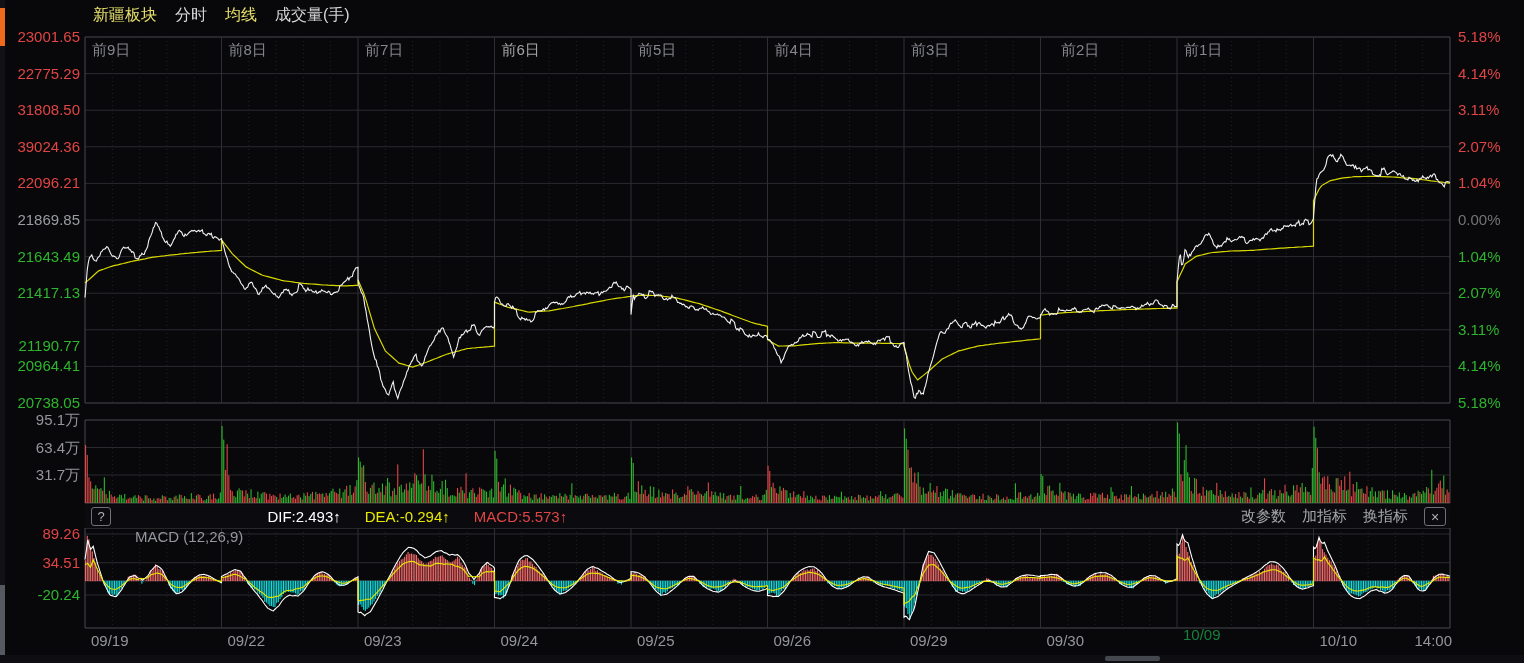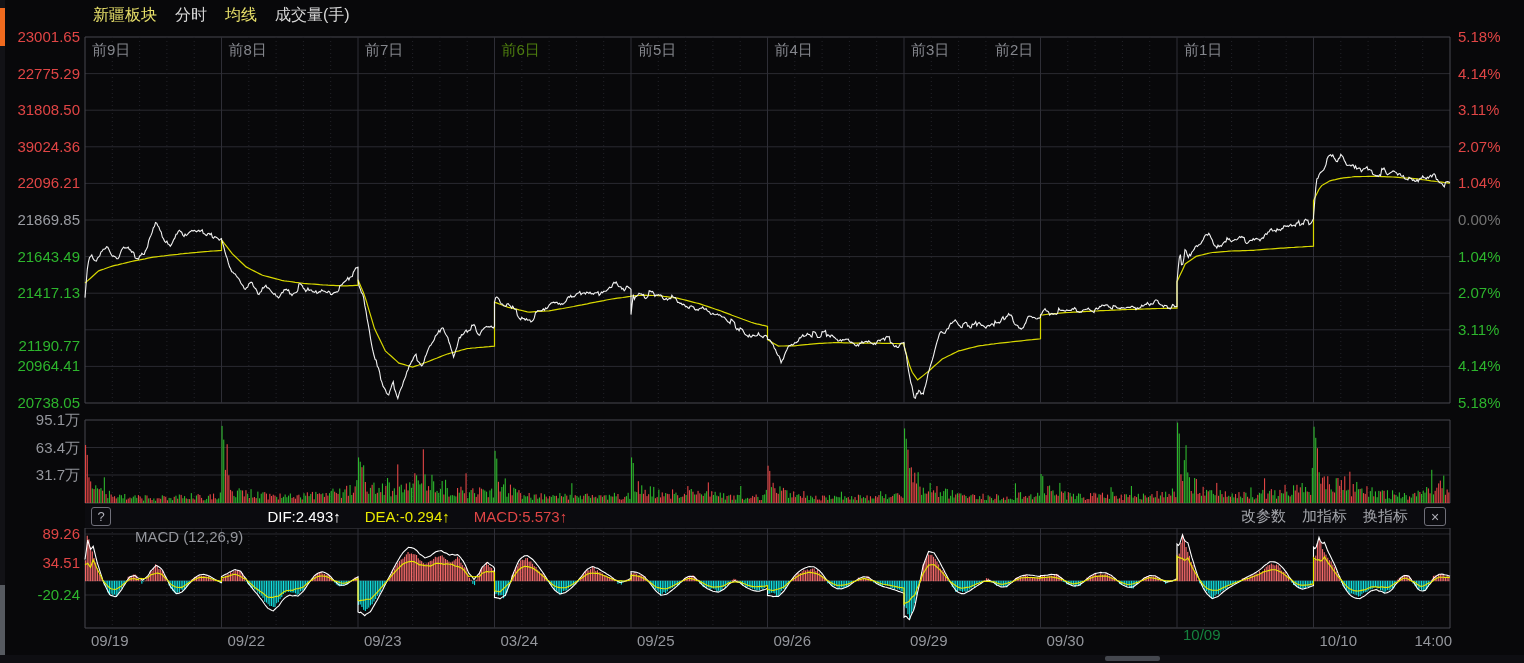--- a/index.html
+++ b/index.html
@@ -1845,29 +1845,29 @@
       <div class="lbl " style="left: 1458px; top: 285.2px; color: rgb(45, 181, 45);">2.07%</div>
       <div class="lbl " style="left: 1458px; top: 321.8px; color: rgb(45, 181, 45);">3.11%</div>
       <div class="lbl " style="left: 1458px; top: 358.4px; color: rgb(45, 181, 45);">4.14%</div>
       <div class="lbl " style="left: 1458px; top: 395px; color: rgb(45, 181, 45);">5.18%</div>
       <div class="lbl " style="left: 92px; top: 42px; color: rgb(132, 134, 140);">前9日</div>
       <div class="lbl " style="left: 91px; top: 633px; color: rgb(148, 150, 156);">09/19</div>
       <div class="lbl " style="left: 228.5px; top: 42px; color: rgb(132, 134, 140);">前8日</div>
       <div class="lbl " style="left: 227.5px; top: 633px; color: rgb(148, 150, 156);">09/22</div>
       <div class="lbl " style="left: 365px; top: 42px; color: rgb(132, 134, 140);">前7日</div>
       <div class="lbl " style="left: 364px; top: 633px; color: rgb(148, 150, 156);">09/23</div>
-      <div class="lbl " style="left: 501.5px; top: 42px; color: #4d7c0f;">前6日</div>
-      <div class="lbl " style="left: 500.5px; top: 633px; color: rgb(148, 150, 156);">03/24</div>
+      <div class="lbl " style="left: 501.5px; top: 42px; color: #a3a3a3;">前6日</div>
+      <div class="lbl " style="left: 500.5px; top: 633px; color: rgb(148, 150, 156);">09/24</div>
       <div class="lbl " style="left: 638px; top: 42px; color: rgb(132, 134, 140);">前5日</div>
       <div class="lbl " style="left: 637px; top: 633px; color: rgb(148, 150, 156);">09/25</div>
       <div class="lbl " style="left: 774.5px; top: 42px; color: rgb(132, 134, 140);">前4日</div>
       <div class="lbl " style="left: 773.5px; top: 633px; color: rgb(148, 150, 156);">09/26</div>
       <div class="lbl " style="left: 911px; top: 42px; color: rgb(132, 134, 140); text-align: right;">前3日</div>
       <div class="lbl " style="left: 910px; top: 633px; color: rgb(148, 150, 156);">09/29</div>
-      <div class="lbl " style="left: 995px; top: 42px; color: rgb(132, 134, 140); text-align: center;">前2日</div>
+      <div class="lbl " style="left: 1061px; top: 42px; color: rgb(132, 134, 140); text-align: center;">前2日</div>
       <div class="lbl " style="left: 1046.5px; top: 633px; color: rgb(148, 150, 156);">09/30</div>
       <div class="lbl " style="left: 1184px; top: 42px; color: rgb(132, 134, 140);">前1日</div>
       <div class="lbl " style="left: 1183px; top: 627px; color: #15803d;">10/09</div>
       <div class="lbl " style="left: 1319.5px; top: 633px; color: rgb(148, 150, 156);">10/10</div>
       <div class="lbl rt" style="left: 1380px; width: 72px; top: 633px; color: rgb(148, 150, 156);">14:00</div>
       <div class="lbl rt" style="left: 6px; width: 74px; top: 412px; color: rgb(148, 150, 156);">95.1万</div>
       <div class="lbl rt" style="left: 6px; width: 74px; top: 439.5px; color: rgb(148, 150, 156);">63.4万</div>
       <div class="lbl rt" style="left: 6px; width: 74px; top: 467px; color: rgb(148, 150, 156);">31.7万</div>
       <div class="lbl rt" style="left: 6px; width: 74px; top: 526px; color: rgb(224, 69, 69);">89.26</div>
       <div class="lbl rt" style="left: 6px; width: 74px; top: 554.7px; color: rgb(224, 69, 69);">34.51</div>

